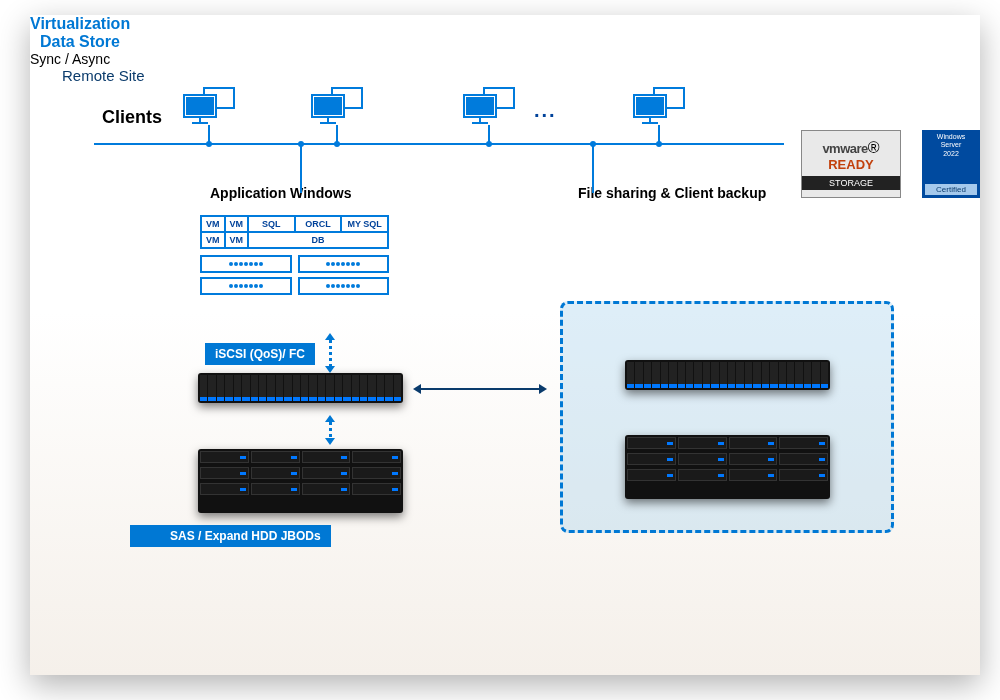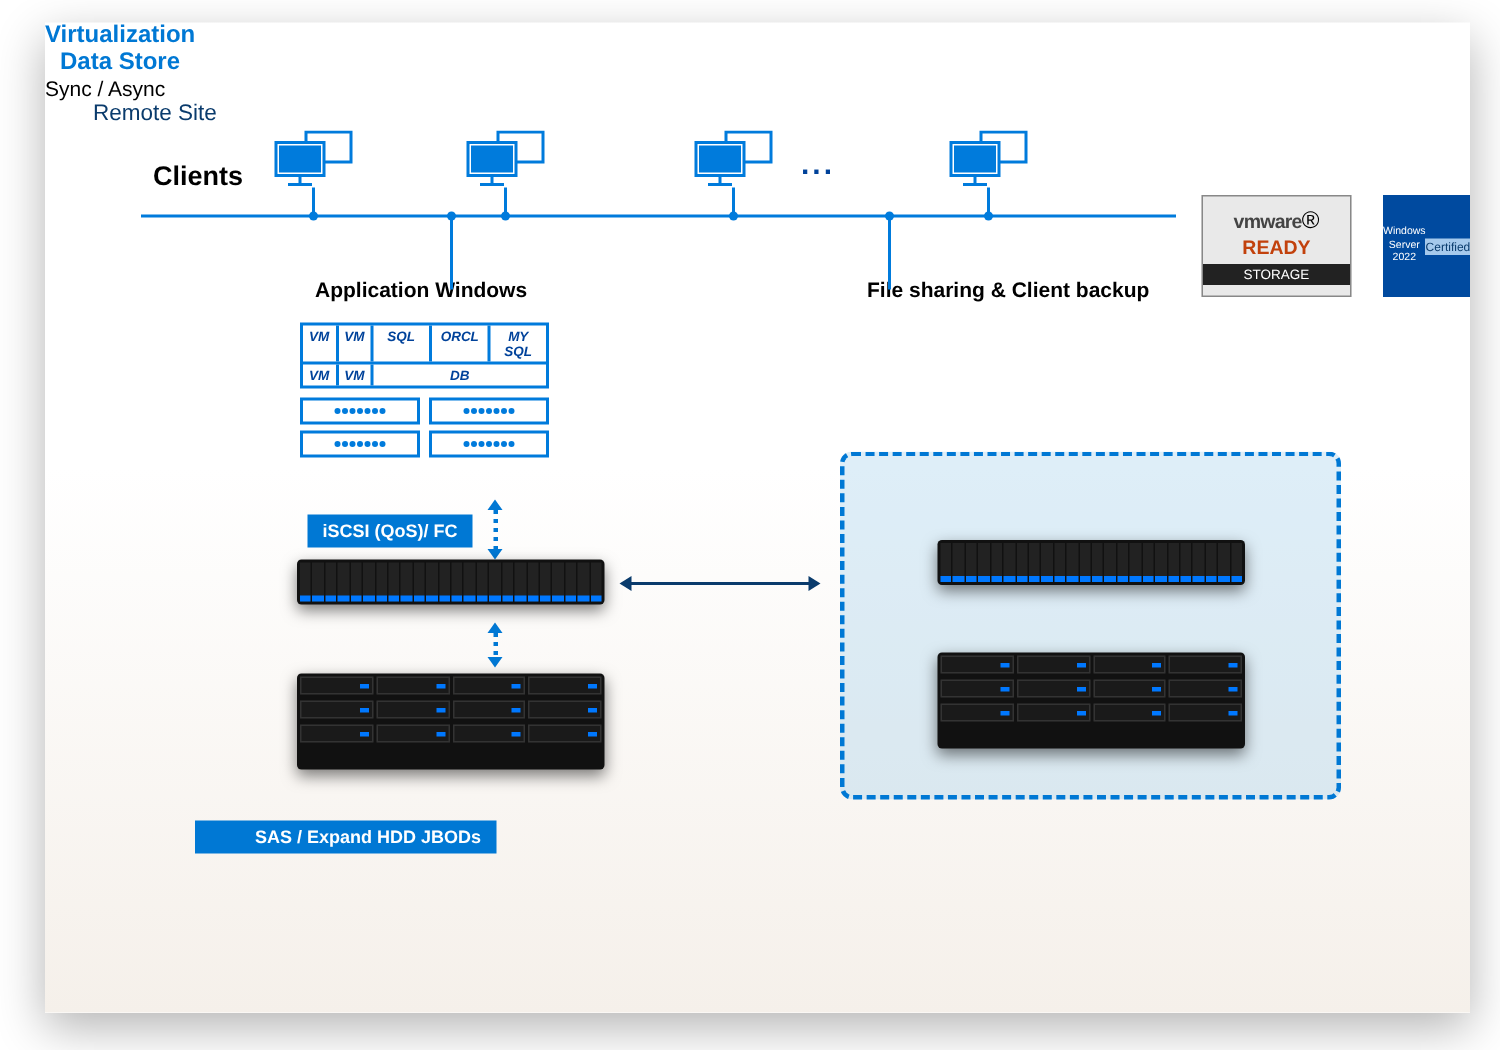--- a/index.html
+++ b/index.html
@@ -41,21 +41,21 @@
   position: absolute;
   color: #fff;
   background: #0078d4;
   font-size: 12px;
   font-weight: 700;
   padding: 4px 10px;
   white-space: nowrap;
 }
 .badge-iscsi { left: 175px; top: 328px; }
 .badge-ssd { left: 100px; top: 405px; }
-.badge-sas { left: 100px; top: 532px; padding-left: 40px; }
+.badge-sas { left: 100px; top: 510px; padding-left: 40px; }
 
 
 .client { position: absolute; top: 72px; }
 .client svg { display: block; }
 .c1 { left: 152px; }
 .c2 { left: 280px; }
 .c3 { left: 432px; }
 .c4 { left: 602px; }
 
 
@@ -82,28 +82,28 @@
   width: 100px; height: 68px;
   border: 1px solid #888; background: #e9e9e9;
   display: flex; flex-direction: column; align-items: center; justify-content: center;
 }
 .cert-vm .vm-logo { font-size: 13px; font-weight: 700; color: #444; letter-spacing: -0.5px; }
 .cert-vm .vm-ready { font-size: 13px; font-weight: 700; color: #c2410c; }
 .cert-vm .vm-storage { font-size: 9px; color: #fff; background: #222; width: 100%; text-align: center; padding: 2px 0; margin-top: 4px; }
 .cert-ws {
   width: 58px; height: 68px;
   background: #004a9f;
-  display: flex; flex-direction: row; align-items: center; justify-content: space-between;
+  display: flex; flex-direction: column; align-items: center; justify-content: space-between;
   padding: 3px 0;
 }
 .cert-ws .ws-top { font-size: 7px; color: #fff; text-align: center; line-height: 1.2; }
 .cert-ws .ws-bot { font-size: 8px; color: #0a3b6c; background: #a5c9ec; width: 90%; text-align: center; padding: 1px 0; }
 
 
-.appbox { position: absolute; left: 170px; top: 200px; width: 166px; font-style: italic; }
+.appbox { position: absolute; left: 170px; top: 200px; width: 189px; }
 .apptable { border: 2px solid #007bdc; display: flex; flex-direction: column; font-size: 9px; font-weight: 700; color: #00429a; }
 .apptable-row1 { display: flex; }
 .apptable-row1 .cell { border-right: 2px solid #007bdc; padding: 2px 4px; flex: 1; text-align: center; }
 .apptable-row1 .cell:first-child, .apptable-row1 .cell:nth-child(2) { flex: 0 0 20px; }
 .apptable-row1 .cell:last-child { border-right: none; }
 .apptable-row2 { display: flex; border-top: 2px solid #007bdc; }
 .apptable-row2 .vm { flex: 0 0 20px; border-right: 2px solid #007bdc; padding: 2px 4px; text-align: center; }
 .apptable-row2 .db { flex: 1; text-align: center; padding: 2px 16px; }
 .smallracks { display: flex; gap: 6px; margin-top: 6px; }
 .smallrack {

